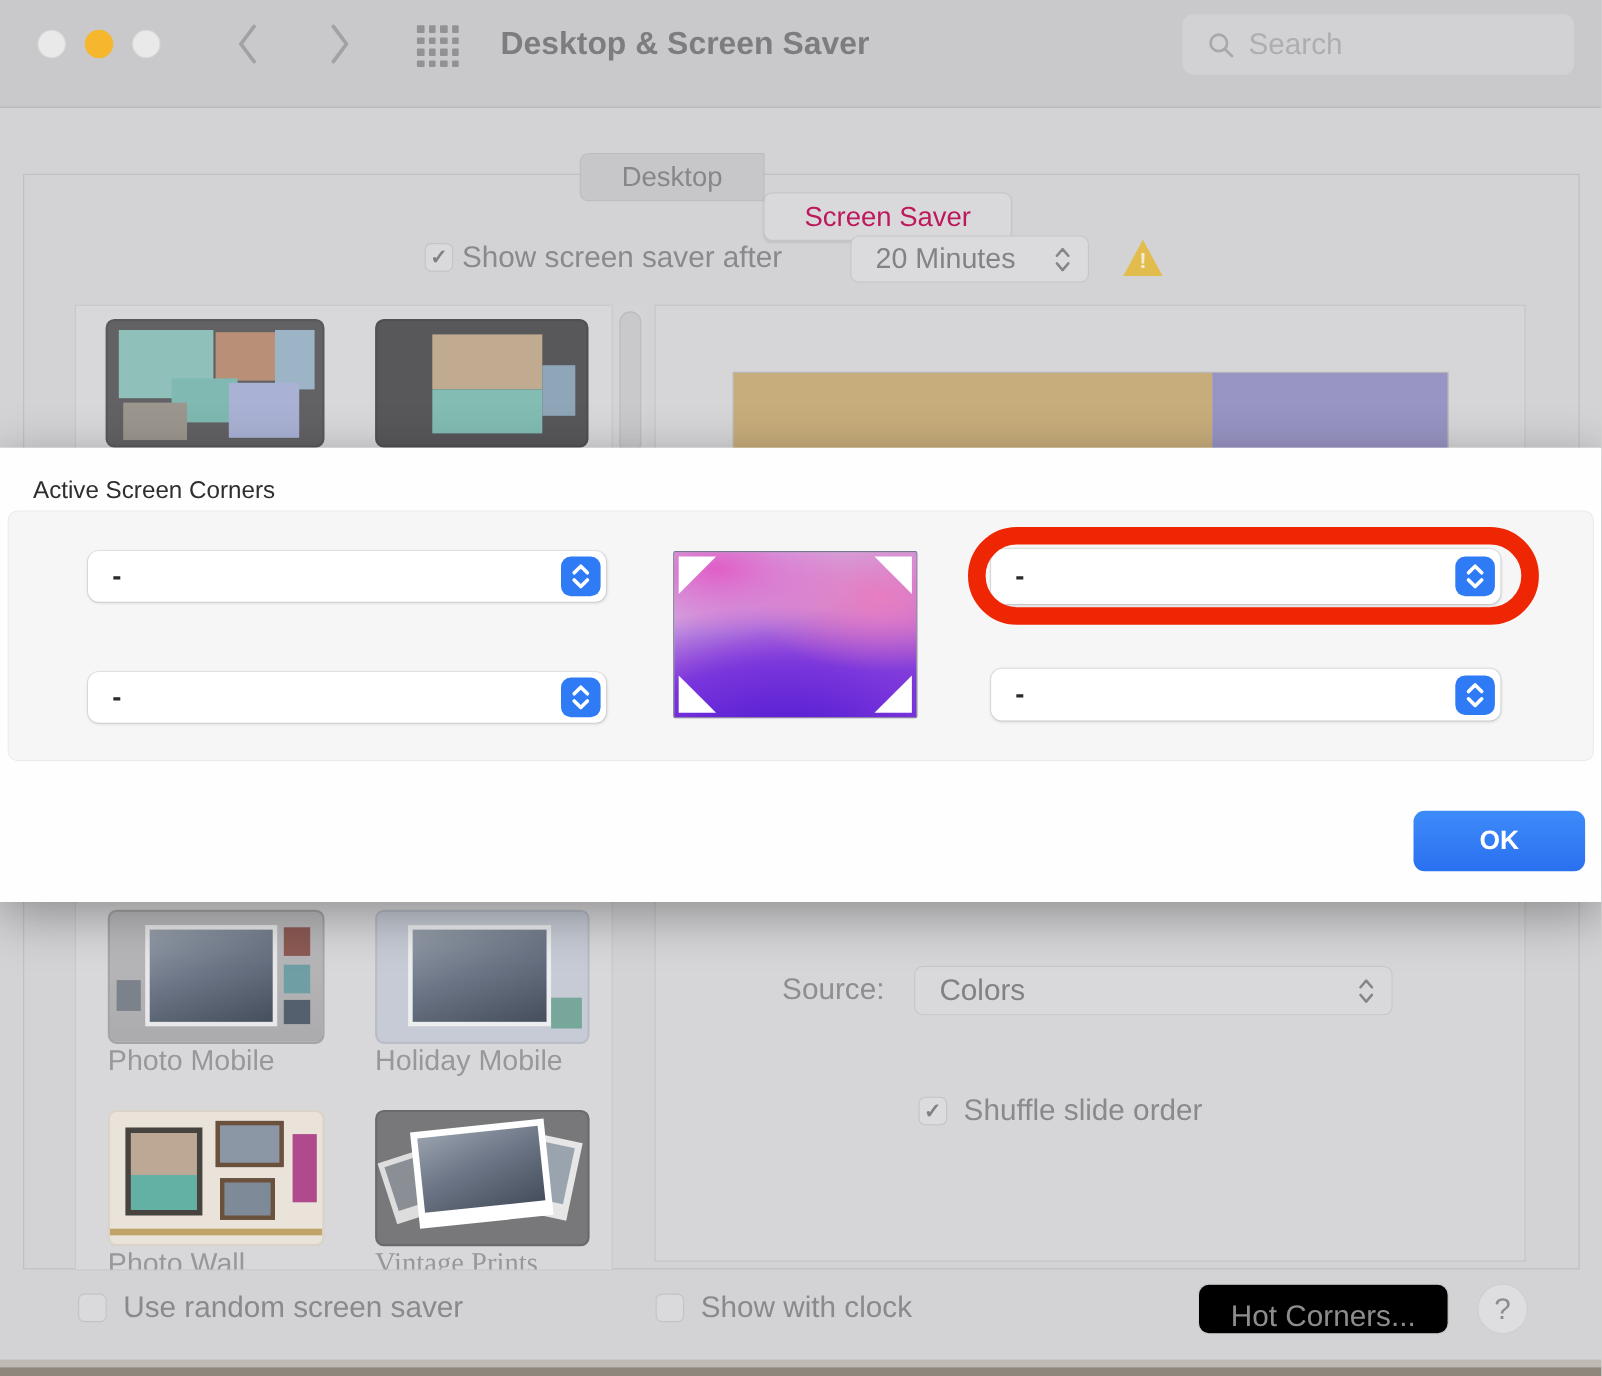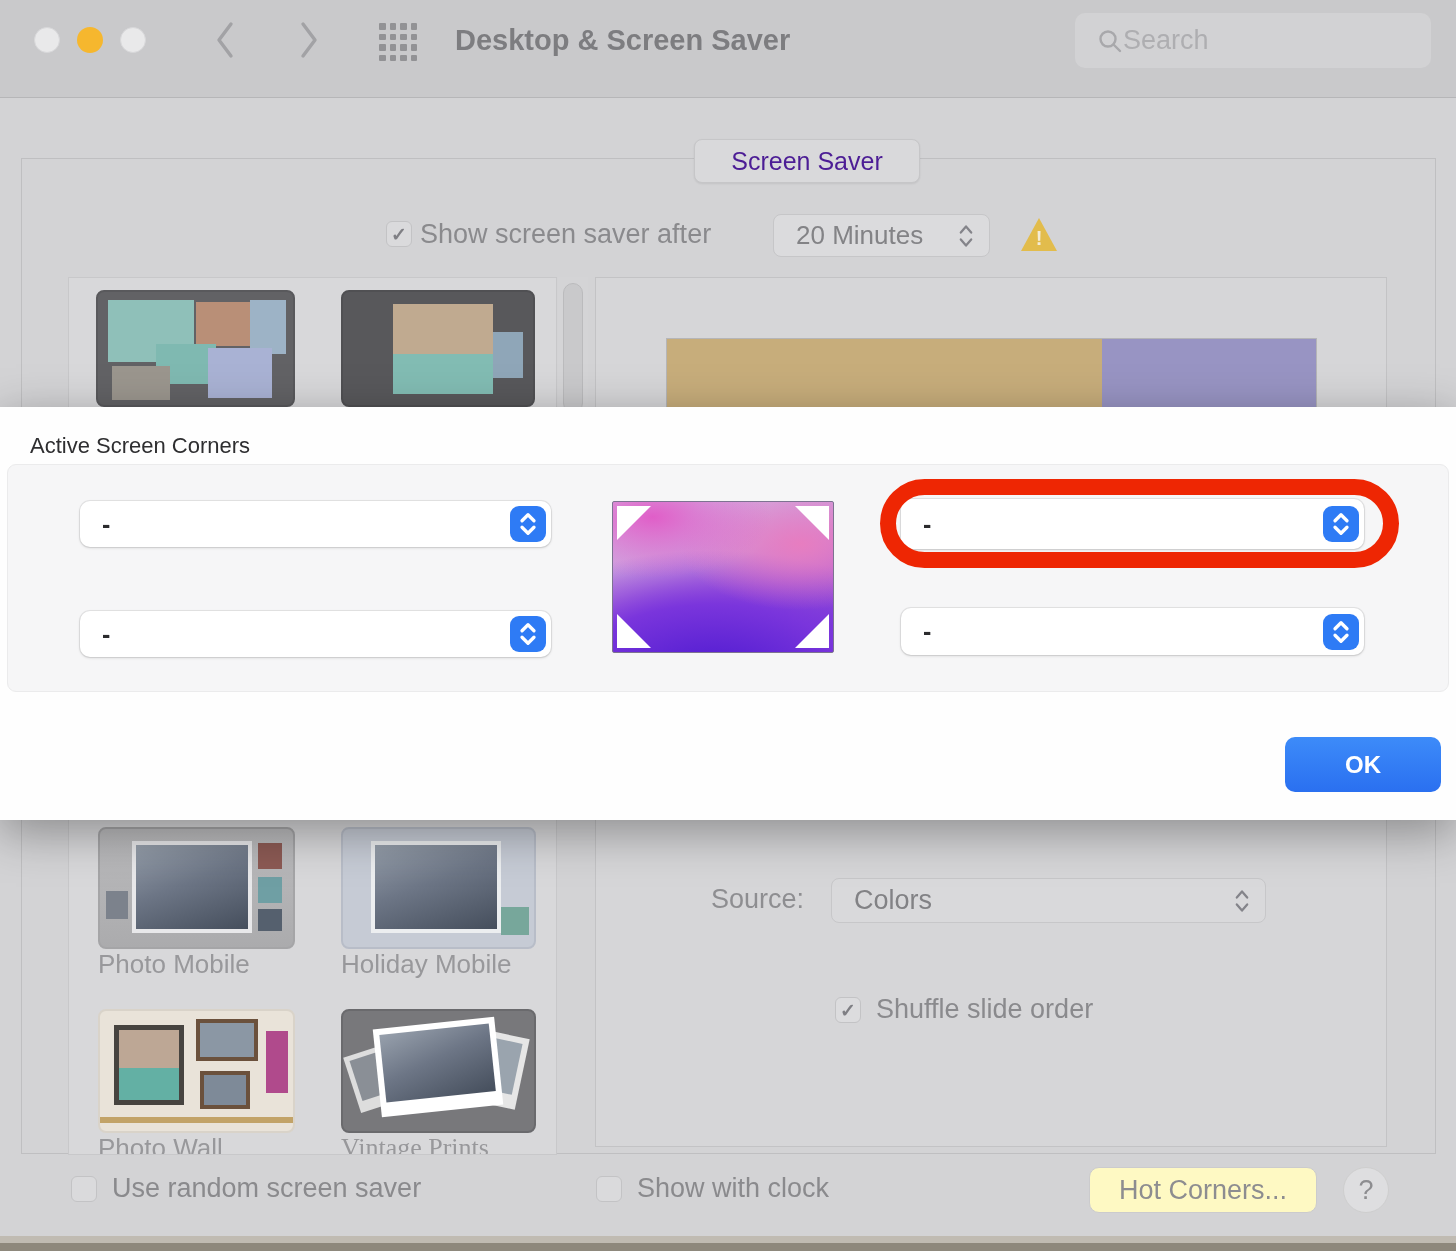--- a/index.html
+++ b/index.html
@@ -6,31 +6,31 @@
   body{font-family:"Liberation Sans",sans-serif;background:#d3d3d5;}
   #stage{position:relative;width:1456px;height:1251px;overflow:hidden;background:#d3d3d5;}
   .abs{position:absolute;}
 
   
   #toolbar{position:absolute;left:0;top:0;width:1456px;height:97px;background:#c9c9cb;border-bottom:1px solid #b6b6b8;}
   .tl{position:absolute;top:27px;width:26px;height:26px;border-radius:50%;}
   .nav-chev{position:absolute;top:18px;}
   #page-title{position:absolute;left:455px;top:24px;font-size:29px;font-weight:bold;color:#7d7d80;}
   #search-field{position:absolute;left:1075px;top:13px;width:356px;height:55px;background:#d2d2d4;border-radius:10px;display:flex;align-items:center;padding-left:22px;box-sizing:border-box;}
-  #search-field span{font-size:27px;color:#aeaeb1;margin-left:0;}
+  #search-field span{font-size:27px;color:#aeaeb1;margin-left:12px;}
   #grid-icon{position:absolute;left:379px;top:23px;width:38px;height:38px;display:grid;grid-template-columns:repeat(4,1fr);grid-template-rows:repeat(4,1fr);gap:4px;}
   #grid-icon i{background:#929295;border-radius:1px;}
 
   
   #content-box{position:absolute;left:21px;top:158px;width:1413px;height:994px;border:1px solid #bfbfc1;}
 
   
   .tab{position:absolute;top:139px;height:44px;display:flex;align-items:center;justify-content:center;font-size:25px;box-sizing:border-box;}
   #tab-desktop{left:527px;width:168px;background:#c7c7c9;border:1px solid #bcbcbe;border-radius:8px 0 0 8px;color:#87878a;}
-  #tab-screensaver{left:694px;width:226px;background:#d9d9db;border:1px solid #c6c6c8;border-radius:8px;color:#4c1d95;box-shadow:0 1px 2px rgba(0,0,0,0.08);}
+  #tab-screensaver{left:694px;width:226px;background:#d9d9db;border:1px solid #c6c6c8;border-radius:8px;color:#be185d;box-shadow:0 1px 2px rgba(0,0,0,0.08);margin-top:36px;}
 
   
   .cb{position:absolute;width:26px;height:26px;border-radius:6px;background:#dadadc;border:1px solid #c3c3c5;box-sizing:border-box;display:flex;align-items:center;justify-content:center;font-size:19px;font-weight:bold;color:#7f7f84;}
   .dim-label{position:absolute;font-size:27px;color:#8a8a8d;}
 
   
   .popup{position:absolute;background:#dbdbdd;border:1px solid #c6c6c8;border-radius:8px;box-sizing:border-box;display:flex;align-items:center;}
   .popup .val{font-size:26px;color:#838386;margin-left:22px;flex:1;}
   .popup svg{margin-right:14px;}
 
@@ -61,21 +61,21 @@
       radial-gradient(100% 80% at 85% 28%, #e77dc0 0%, rgba(231,125,192,0) 55%),
       radial-gradient(140% 110% at 45% 118%, #4a18cf 0%, #7a35dc 45%, rgba(122,53,220,0) 78%),
       linear-gradient(160deg, #d4cbe9 0%, #cd94dc 42%, #b667d8 62%, #6d2ed6 100%);}
   .ctri{position:absolute;width:0;height:0;}
 
   
   #warning-icon{position:absolute;left:1021px;top:218px;width:36px;height:33px;clip-path:polygon(50% 0,100% 100%,0 100%);background:#e2bc4c;display:flex;align-items:flex-end;justify-content:center;}
   #warning-icon span{color:#f4ecd7;font-weight:bold;font-size:20px;line-height:26px;}
 
   
-  #hot-corners-button{position:absolute;left:1089px;top:1167px;width:228px;height:46px;background:#fef9c3;border:1px solid #cbcbcd;border-radius:10px;box-sizing:border-box;display:flex;align-items:center;justify-content:center;font-size:27px;color:#8d8d90;}
+  #hot-corners-button{position:absolute;left:1089px;top:1167px;width:228px;height:46px;background:#000000;border:1px solid #cbcbcd;border-radius:10px;box-sizing:border-box;display:flex;align-items:flex-end;justify-content:center;font-size:27px;color:#8d8d90;}
   #help-button{position:absolute;left:1343px;top:1167px;width:46px;height:46px;background:#dedee0;border:1px solid #cecece;border-radius:50%;box-sizing:border-box;display:flex;align-items:center;justify-content:center;font-size:27px;color:#8d8d90;}
 </style>
 </head>
 <body>
 
 <div id="stage">
 
   <div id="toolbar">
     <span class="tl" style="left:34px;background:#e9e9ea;border:1px solid #d8d8da;box-sizing:border-box;"></span>
     <span class="tl" style="left:77px;background:#f6b72e;"></span>
@@ -113,20 +113,23 @@
       <svg width="26" height="26" viewBox="0 0 26 26">
           <circle cx="11" cy="11" r="7.5" stroke="#a8a8ab" stroke-width="2.4" fill="none"></circle>
           <path d="M16.5 16.5 L23 23" stroke="#a8a8ab" stroke-width="2.4" stroke-linecap="round"></path>
         </svg>
       <span>Search</span>
     </div>
   </div>
 
   <div id="content-box"></div>
 
+  <div class="tab" id="tab-desktop">
+      <span>Desktop</span>
+    </div>
   <div class="tab" id="tab-screensaver">
       <span>Screen Saver</span>
     </div>
 
   <div class="cb" style="left:386px;top:221px;">
       <span>✓</span>
     </div>
   <div class="dim-label" style="left:420px;top:219px;">Show screen saver after</div>
   <div class="popup" style="left:773px;top:214px;width:217px;height:43px;">
     <span class="val">20 Minutes</span>

